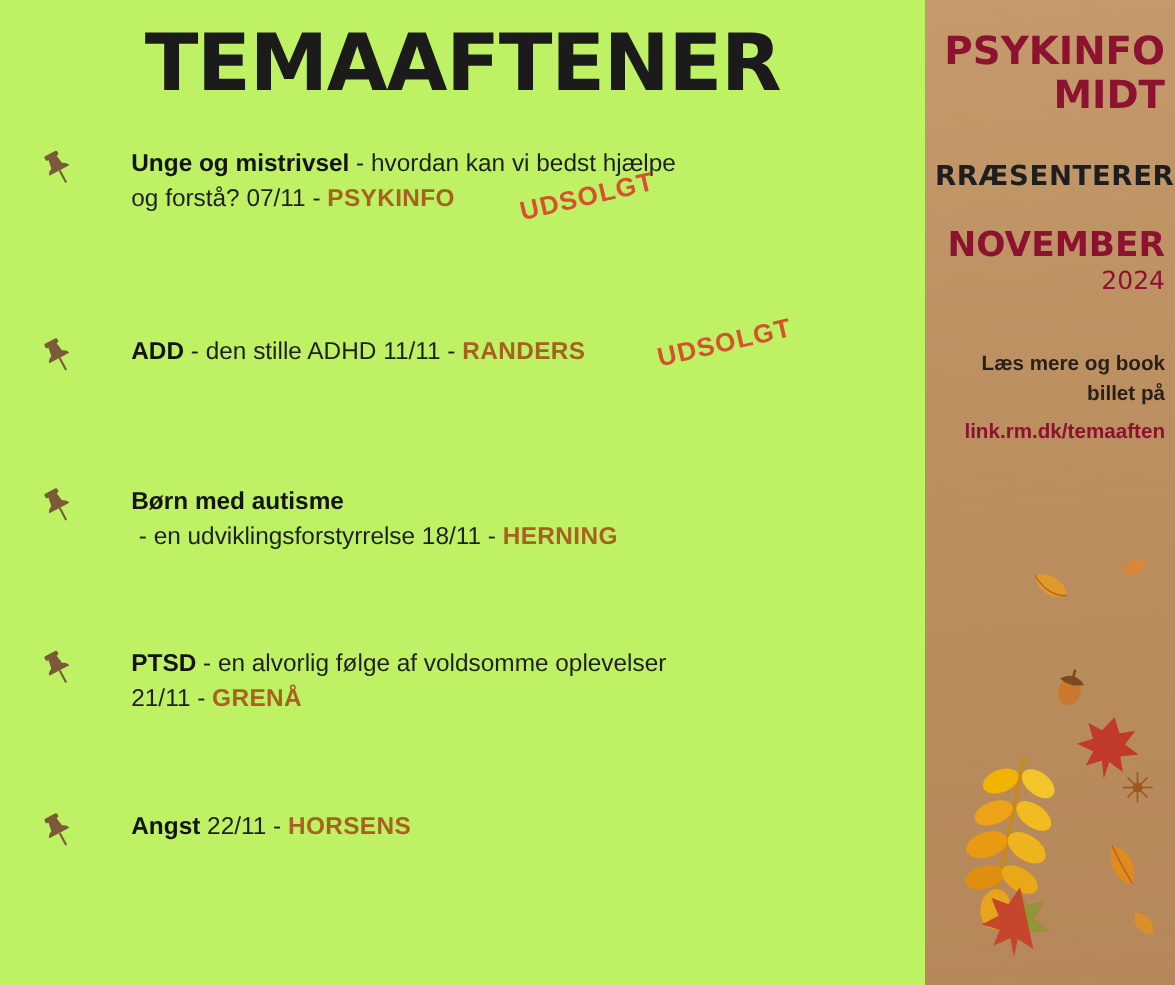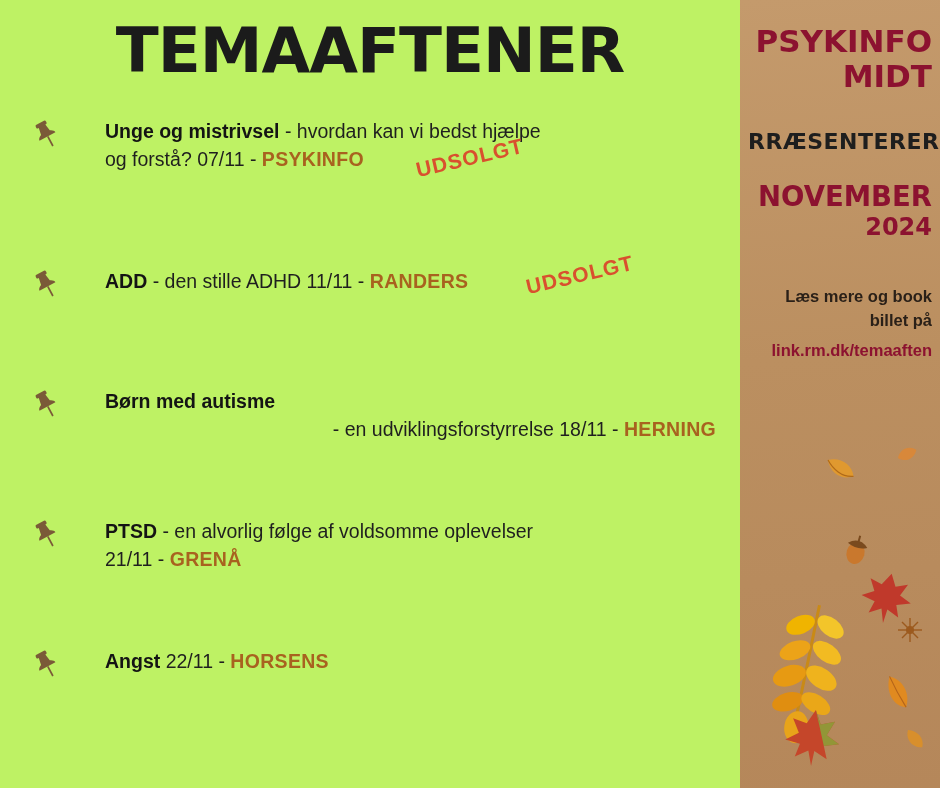--- a/index.html
+++ b/index.html
@@ -52,21 +52,20 @@
   }
   .event-line {
     font-size: 19.5px;
     color: #1f1f1f;
     line-height: 1.42;
     font-family: "Liberation Sans", sans-serif;
     margin-left: 27px;
   }
   .event-line.second {
     padding-left: 6px;
-    text-align: right;
   }
   .ev-title {
     font-weight: bold;
     color: #141414;
   }
   .ev-city {
     color: #a8621f;
     font-weight: bold;
     letter-spacing: 0.3px;
   }
@@ -122,22 +121,22 @@
     font-family: "DejaVu Sans", sans-serif;
     font-weight: bold;
     font-size: 27.5px;
     color: #8c1230;
     margin-top: 26px;
     line-height: 1.18;
     letter-spacing: 0px;
   }
   .year {
     font-family: "DejaVu Sans", sans-serif;
-    font-weight: bold;
-    font-size: 24px;
+    font-weight: normal;
+    font-size: 20px;
     color: #8c1230;
     line-height: 1.18;
   }
   .book-text {
     margin-top: 44px;
     font-size: 16.5px;
     color: #2a2018;
     font-weight: bold;
     line-height: 1.45;
   }

